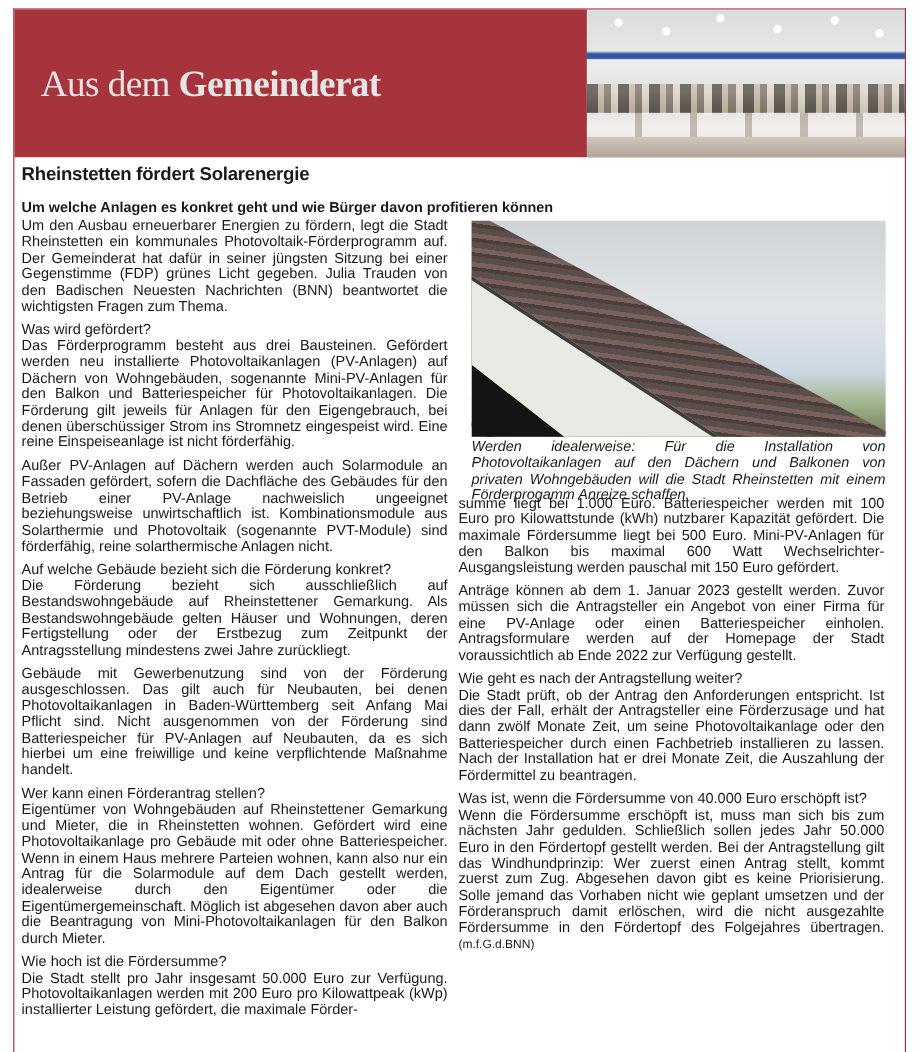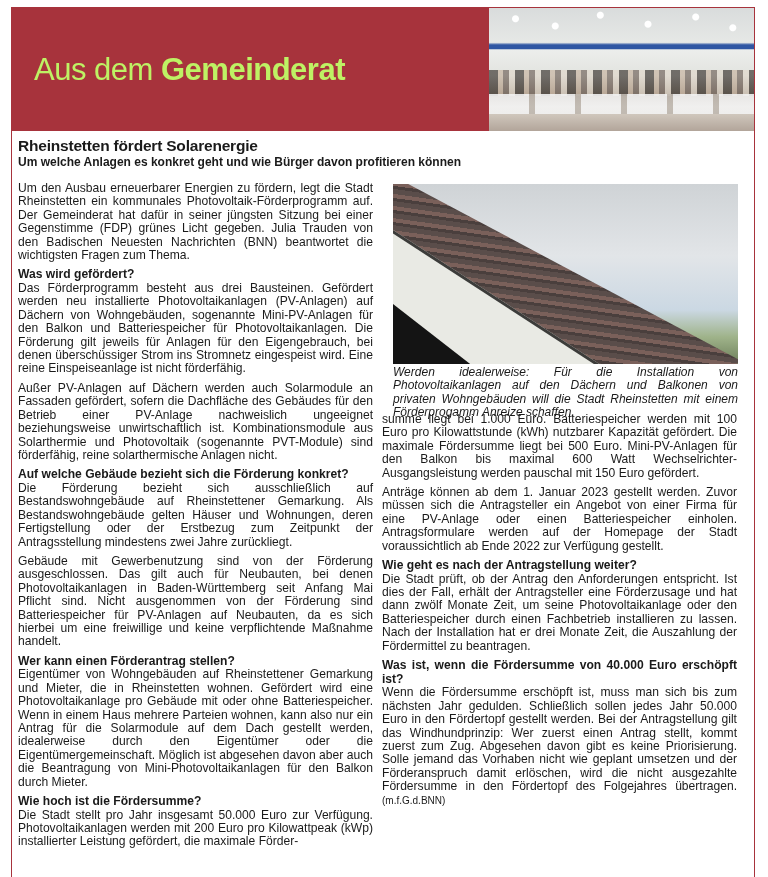--- a/index.html
+++ b/index.html
@@ -1,48 +1,48 @@
 <!DOCTYPE html>
 <html><head>
 <meta charset="utf-8">
 <style>
   html, body { margin: 0; padding: 0; background: #ffffff; }
   body { width: 768px; height: 877px; position: relative; overflow: hidden;
          font-family: "DejaVu Sans", sans-serif; color: #1a1a1a; }
   .frame { position: absolute; left: 11px; top: 7px; width: 744px; height: 880px;
            border: 1.5px solid #a7333c; border-bottom: none; box-sizing: border-box; }
   .header { position: absolute; left: 0; top: 0; width: 100%; height: 123px; background: #a7333c; }
-  .header-title { position: absolute; left: 22px; top: 44px; color: #bef264;
-                  font-family: Liberation Sans, sans-serif; font-size: 31px; letter-spacing: -0.5px;
+  .header-title { position: absolute; left: 22px; top: 44px; color: #e5e5e5;
+                  font-family: Liberation Serif, serif; font-size: 31px; letter-spacing: -0.5px;
                   font-weight: normal; white-space: nowrap; }
   .header-title b { font-weight: bold; }
   .header-photo { position: absolute; left: 477px; top: 0; width: 265px; height: 123px; overflow: hidden;
                   background: linear-gradient(180deg, #d9dcdc 0%, #e6e8e6 28%, #2f56a3 30%, #2f56a3 33%, #eceeec 34%, #e2e3df 55%, #8a7a6c 70%, #ddd6cc 80%, #b2a59a 100%); }
   .photo-lights { position: absolute; left: 0; top: 0; width: 100%; height: 36px;
                   background: radial-gradient(circle at 10% 30%, #fff 3px, transparent 4px),
                               radial-gradient(circle at 25% 50%, #fff 3px, transparent 4px),
                               radial-gradient(circle at 42% 20%, #fff 3px, transparent 4px),
                               radial-gradient(circle at 60% 45%, #fff 3px, transparent 4px),
                               radial-gradient(circle at 78% 25%, #fff 3px, transparent 4px),
                               radial-gradient(circle at 92% 55%, #fff 3px, transparent 4px); }
   .photo-tables { position: absolute; left: 0; top: 86px; width: 100%; height: 20px;
                   background: repeating-linear-gradient(90deg, #f2f2f2 0 40px, #bfb8b0 40px 46px); opacity: .9; }
   .photo-people { position: absolute; left: 0; top: 62px; width: 100%; height: 26px;
                   background: repeating-linear-gradient(90deg, #4a4540 0 9px, #c9b8a6 9px 14px, #7a6e66 14px 20px, #e0d8cc 20px 26px); opacity: .75; }
 
   .headline { position: absolute; left: 18px; top: 137px; font-size: 15.5px; font-weight: bold;
               font-family: "Liberation Sans", sans-serif; letter-spacing: -0.2px; white-space: nowrap; }
-  .subhead { position: absolute; left: 18px; top: 155px; font-size: 12px; font-weight: bold;
+  .subhead { position: absolute; left: 18px; top: 166px; font-size: 12px; font-weight: bold;
              font-family: "Liberation Sans", sans-serif; white-space: nowrap; }
   .col { position: absolute; font-family: "Liberation Sans", sans-serif; font-size: 12.1px;
          line-height: 13.4px; text-align: justify; }
   .col-left { left: 18px; top: 182px; width: 355px; }
   .col-right { left: 382px; top: 413px; width: 355px; }
   .col p { margin: 0 0 6px 0; hyphens: auto; }
-  .col h3 { margin: 0; font-size: 12.1px; font-weight: bold; line-height: 13.6px; }
+  .col h3 { margin: 0; font-size: 12.1px; font-weight: normal; line-height: 13.6px; }
   .col .sec { margin-bottom: 6px; }
   .credit { font-size: 10px; }
 
   .article-photo { position: absolute; left: 393px; top: 184px; width: 345px; height: 180px; overflow: hidden;
                    background: linear-gradient(180deg, #cfd3d6 0%, #e2e5e8 40%, #cbd8e3 70%, #9fb38a 85%, #6d7f5a 100%); }
   .roof { position: absolute; left: -60px; top: -40px; width: 460px; height: 170px;
           background: repeating-linear-gradient(160deg, #5a4d4a 0 5px, #7a605a 5px 9px, #4a3f3d 9px 12px);
           transform: rotate(28deg); transform-origin: 0 0; }
   .panel { position: absolute; left: -40px; top: 20px; width: 520px; height: 260px; background: #e9eae4;
            transform: rotate(33deg); transform-origin: 0 0; border-top: 3px solid #3c3c3a; }

